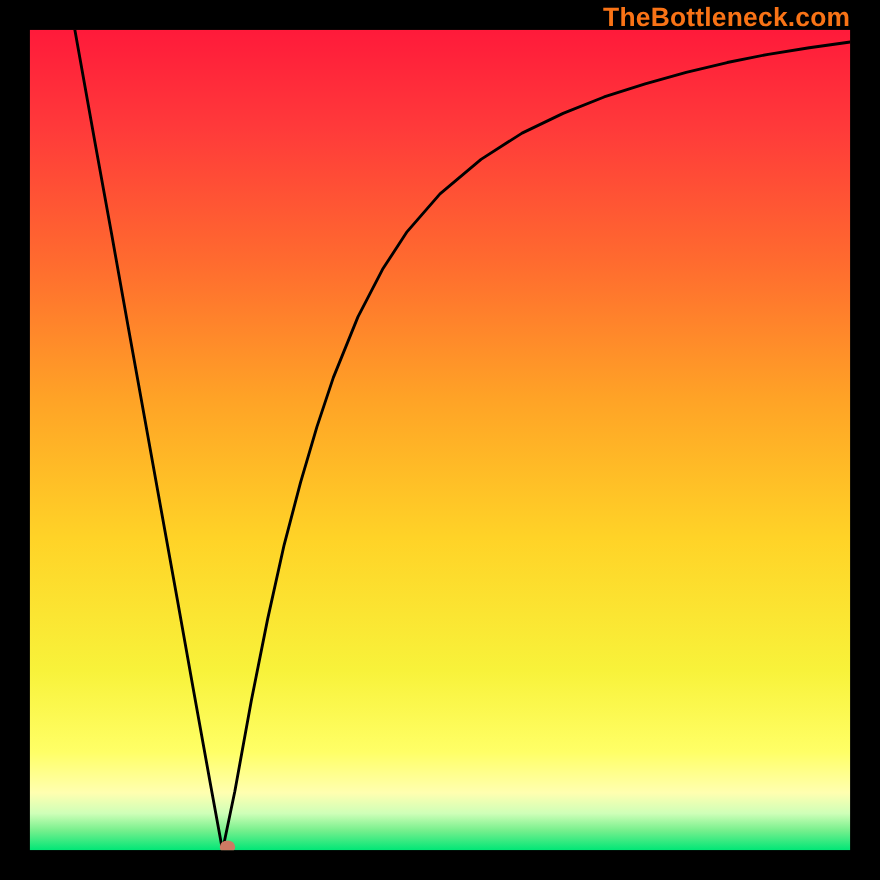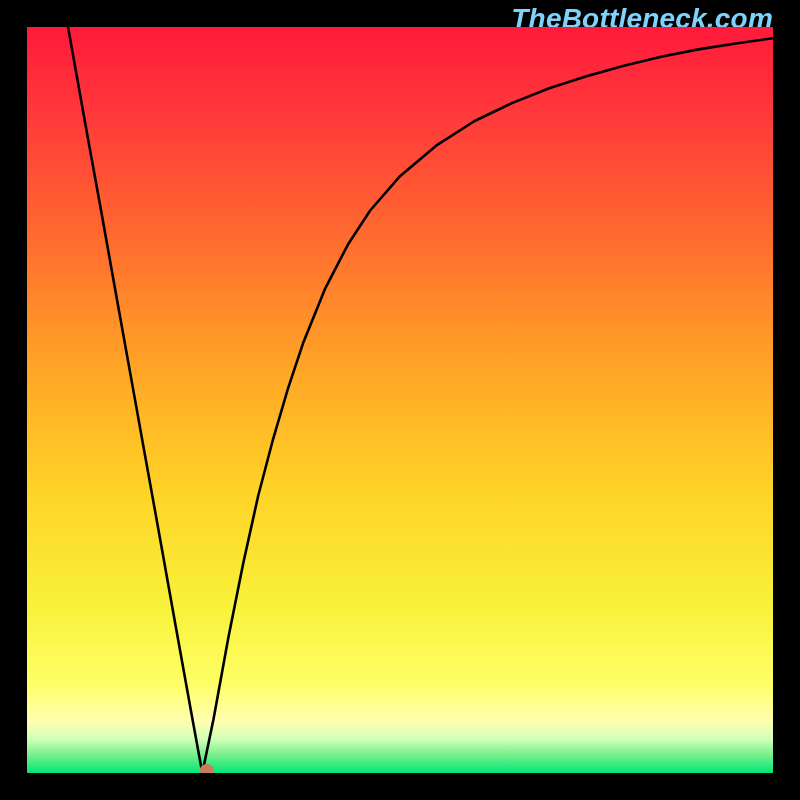--- a/index.html
+++ b/index.html
@@ -22,25 +22,24 @@
     position: absolute;
     left: 0;
     top: 0;
     width: 746px;
     height: 746px;
   }
   .watermark {
     position: absolute;
     top: 3px;
     right: 27px;
-    color: #7dd3fc;
-    font-size: 28px;
+    color: #f97316;
+    font-size: 24px;
     font-weight: 600;
     letter-spacing: 0.2px;
-    font-style: italic;
   }
   svg { display: block; }
 </style>
 </head>
 <body>
 
 <div class="watermark">TheBottleneck.com</div>
 
 <div class="frame">
   <svg class="plot-area" viewBox="0 0 746 746" preserveAspectRatio="none">

